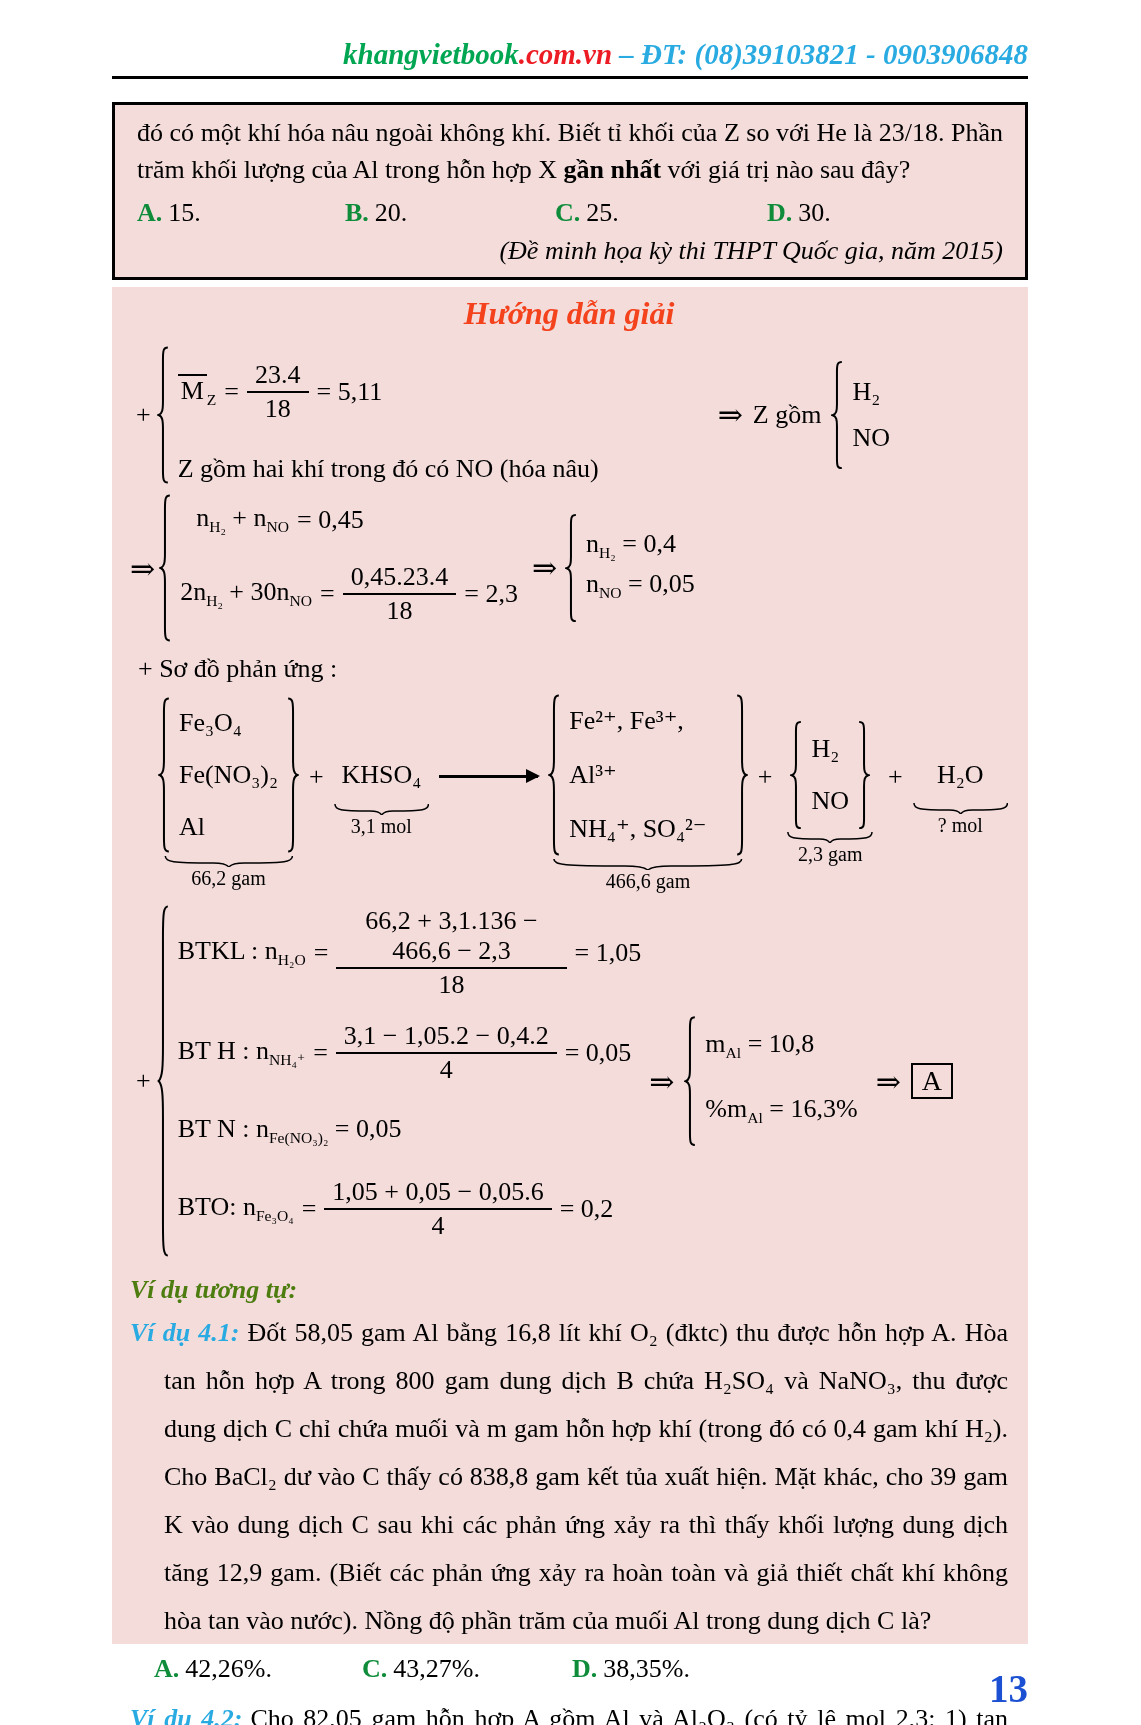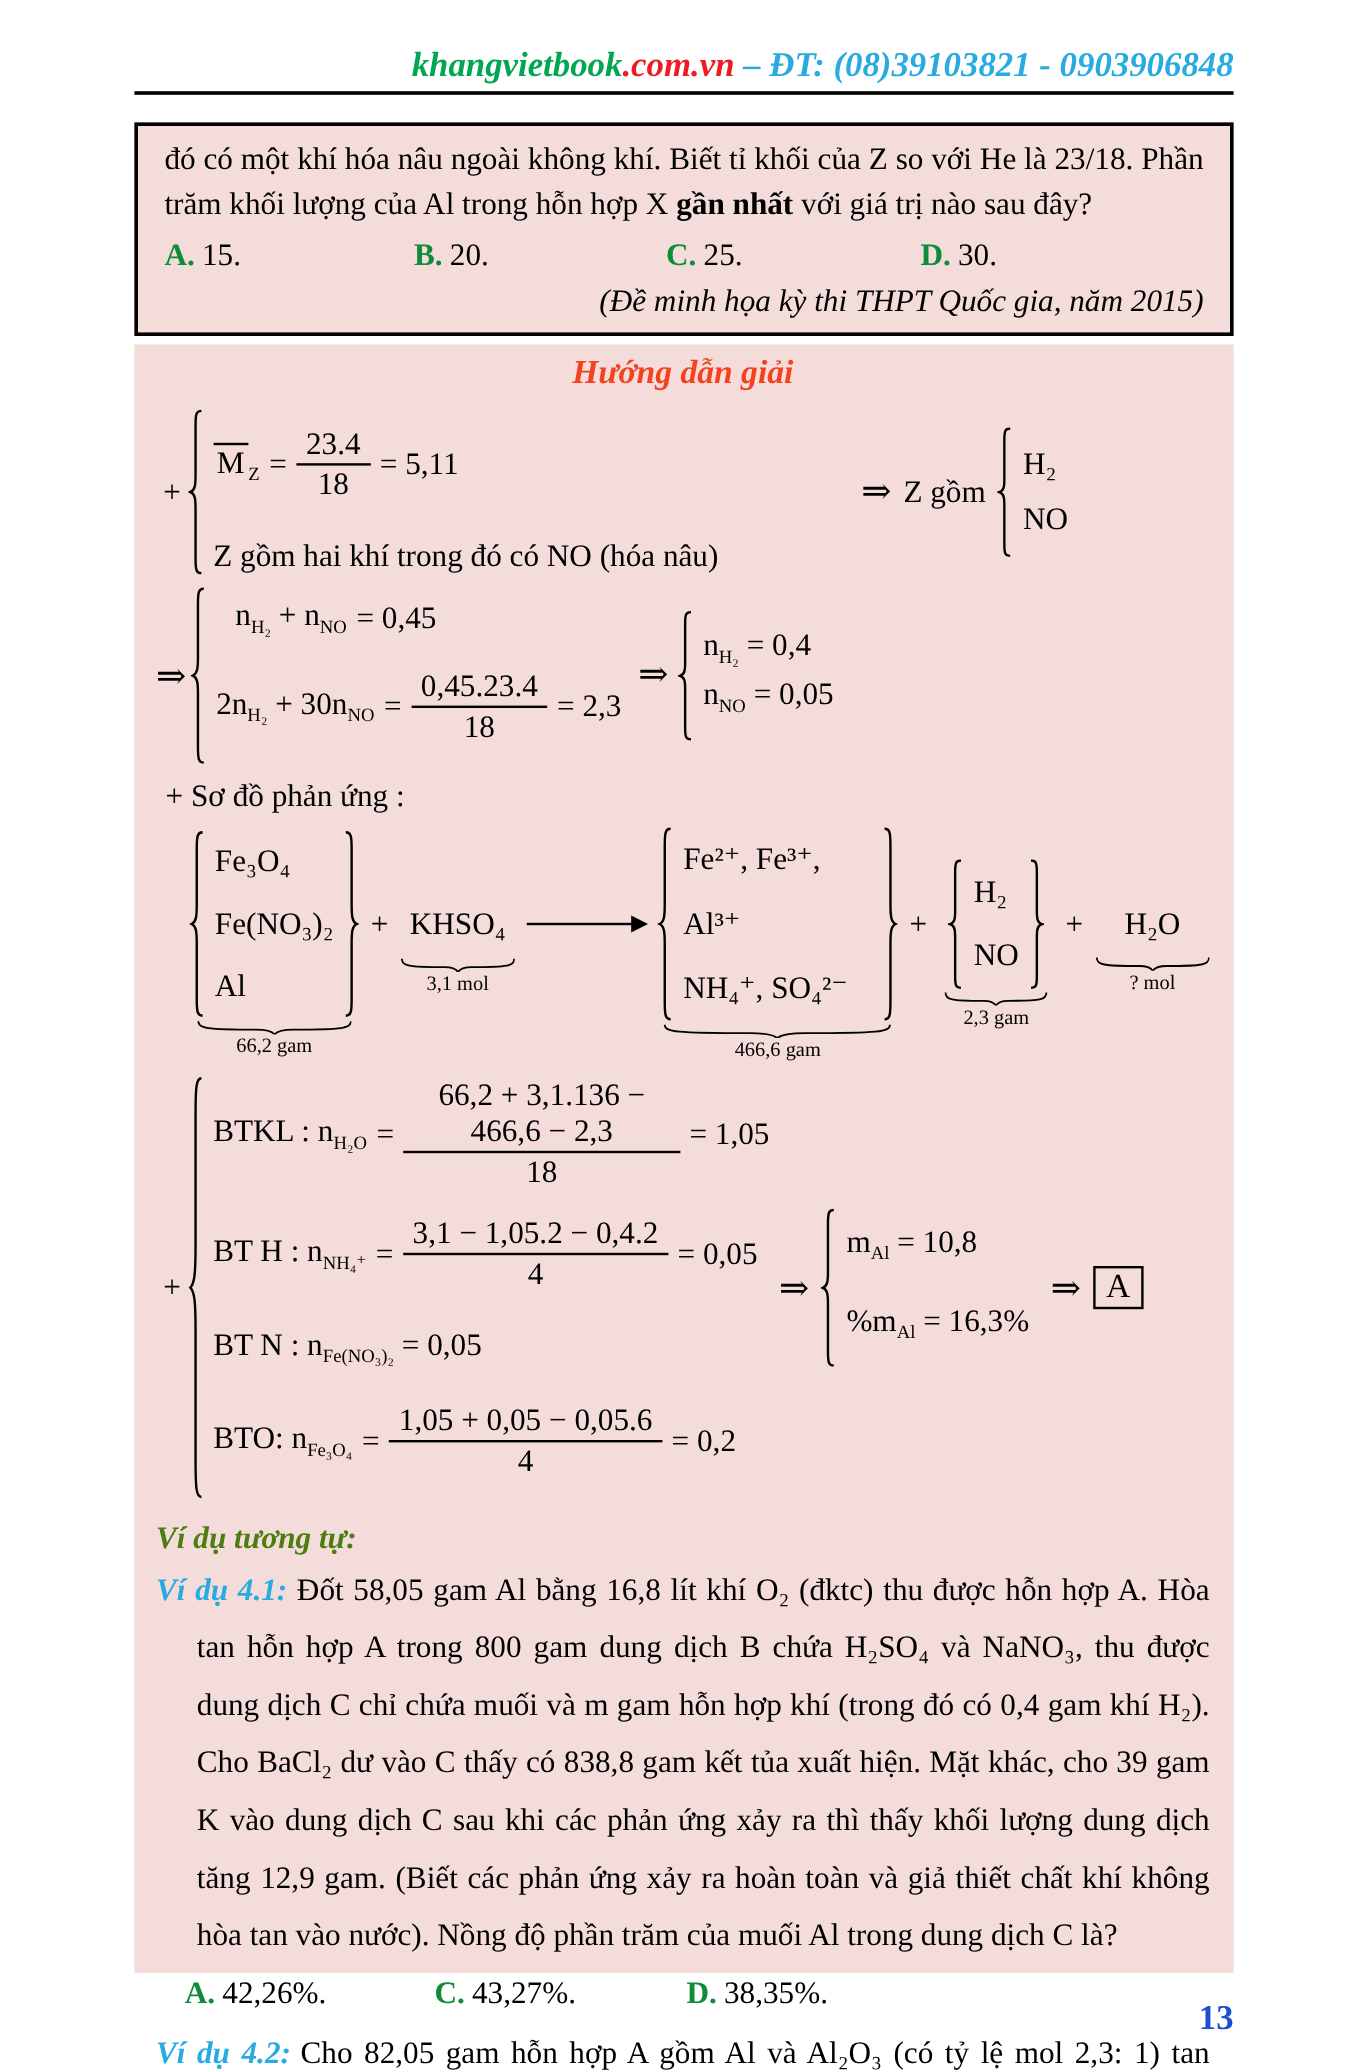--- a/index.html
+++ b/index.html
@@ -23,51 +23,51 @@
   }
   .qtext{margin:0;text-align:justify;}
   .optrow{display:grid;grid-template-columns:208px 210px 212px 1fr;margin-top:6px;}
   .opt b{color:#0e8c3a;padding-right:6px;}
   .qsource{text-align:right;font-style:italic;margin-top:1px;}
   
   .pink{
     margin-top:7px;background:#f3dcda;height:1357px;box-sizing:border-box;
     padding:6px 20px 0 18px;font-size:26px;position:relative;
   }
-  .soltitle{text-align:center;color:#f4421c;font-weight:bold;font-style:italic;font-size:28px;margin:2px 0 14px 0;}
+  .soltitle{text-align:center;color:#f4421c;font-weight:bold;font-style:italic;font-size:32px;margin:2px 0 14px 0;}
   
   .meq{display:flex;align-items:center;gap:8px;}
   .tk{white-space:nowrap;}
   sub{font-size:60%;}
   .frac{display:inline-flex;flex-direction:column;text-align:center;vertical-align:middle;}
   .frac .num{border-bottom:2px solid #000;padding:0 8px 1px 8px;}
   .frac .den{padding:1px 8px 0 8px;}
   .ol{display:inline-block;border-top:2px solid #000;padding:0 3px;}
   .imply{font-size:30px;font-family:"DejaVu Serif",serif;}
   .sys{display:flex;align-items:stretch;}
   .cb{width:13px;flex:0 0 13px;}
   .cb.flip{transform:scaleX(-1);}
   .sysbody{display:flex;flex-direction:column;justify-content:center;padding:0 8px;}
   .mrow{display:flex;align-items:center;}
   .boxedA{border:2px solid #000;padding:0 9px;font-size:28px;}
   
   .ubg{display:flex;flex-direction:column;align-items:center;}
   .ubrace{height:12px;margin-top:2px;}
-  .ublabel{font-size:17px;margin-top:0;}
+  .ublabel{font-size:20px;margin-top:0;}
   .mid{transform:translateY(-17px);}
   .larr{display:inline-block;width:104px;height:2.4px;background:#000;position:relative;}
   .larr:after{content:"";position:absolute;right:-2px;top:-6px;width:0;height:0;
     border-left:14px solid #000;border-top:7px solid transparent;border-bottom:7px solid transparent;}
   
   .exhead{color:#4d7c0f;font-weight:bold;font-style:italic;margin:16px 0 4px 0;}
   .ex{margin:2px 0 2px 0;text-align:justify;line-height:48px;padding-left:34px;text-indent:-34px;}
   .exlabel{color:#29abe2;font-weight:bold;font-style:italic;padding-right:8px;}
   .exopts{display:grid;grid-template-columns:208px 210px 212px 1fr;padding-left:24px;line-height:44px;margin-bottom:4px;}
   
-  .pagenum{text-align:right;color:#1b50d2;font-weight:bold;font-size:29px;margin-top:22px;}
+  .pagenum{text-align:right;color:#1b50d2;font-weight:bold;font-size:39px;margin-top:22px;}
 </style>
 </head>
 <body>
 
 <div class="page">
 
   <div class="hdr">
     <span class="g">khangvietbook</span><span class="r">.com.vn</span><span class="b"> – ĐT: (08)39103821 - 0903906848</span>
   </div>
   <div class="hrule"></div>

